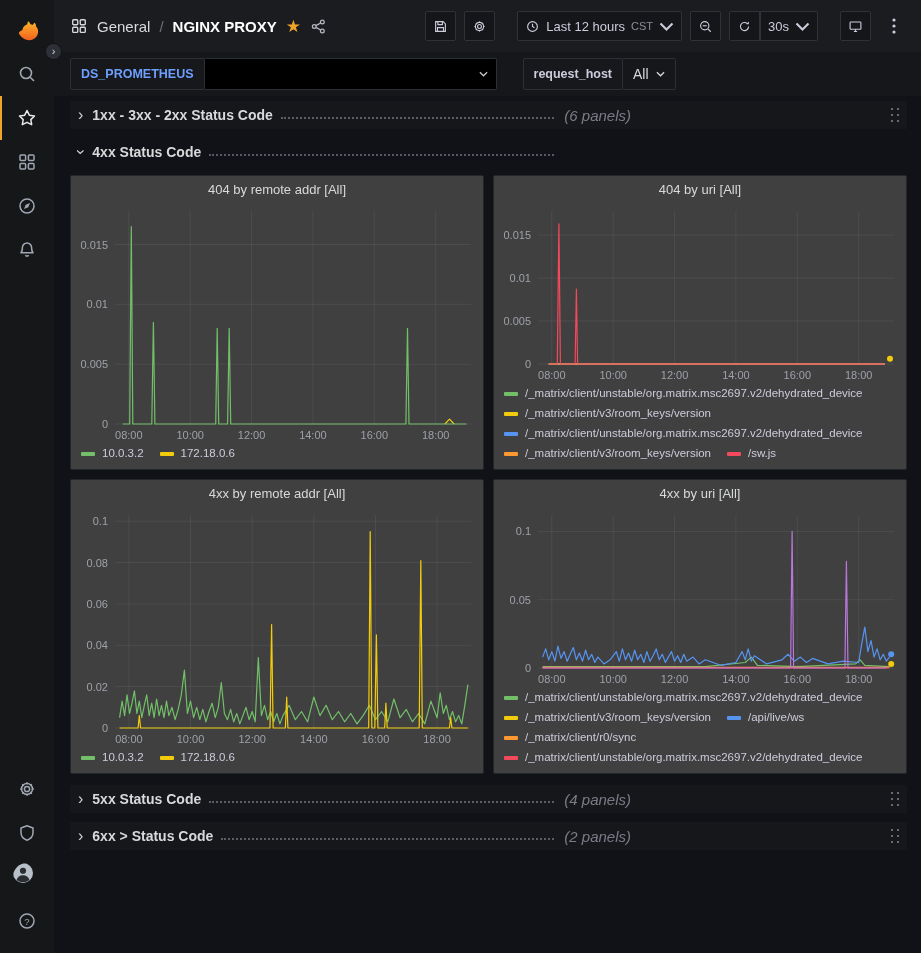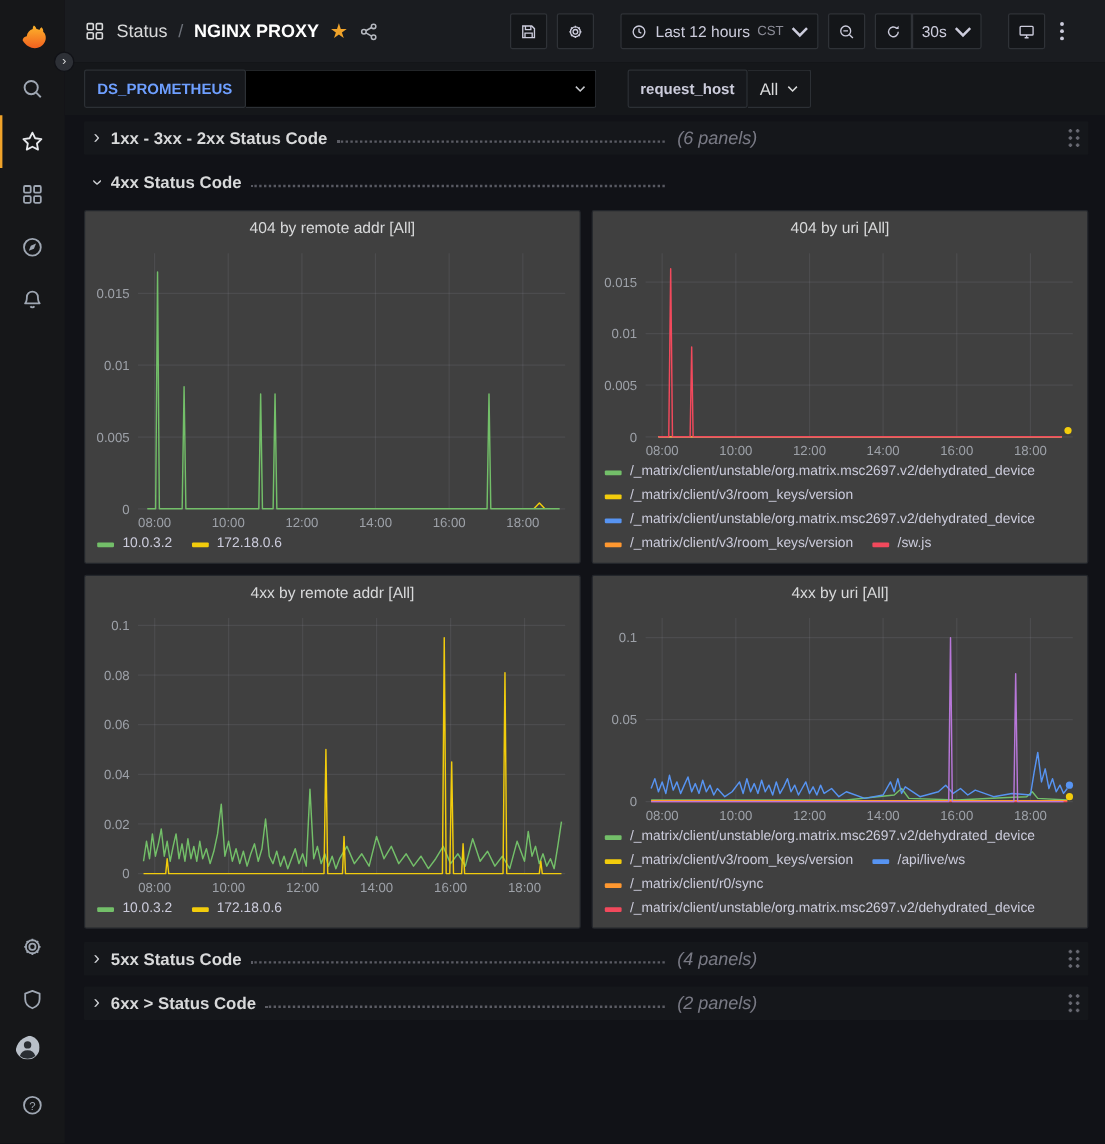--- a/index.html
+++ b/index.html
@@ -43,21 +43,21 @@
   .nav-left svg.apps { width:18px; height:18px; color:#d8d9da; }
   .crumb { font-size:15px; color:#d8d9da; cursor:pointer; white-space:nowrap; }
   .crumb.title { color:#ffffff; font-weight:600; }
   .crumb-sep { color:#6d7179; font-size:15px; }
   .star-fav { font-size:17px; color:#f0a32a; cursor:pointer; line-height:1; }
   .icon-plain { color:#b6b9c0; cursor:pointer; display:flex; }
   .icon-plain svg { width:17px; height:17px; }
 
   .nav-right { margin-left:auto; display:flex; align-items:center; gap:8px; }
   .tbtn {
-    height:30px; min-width:30px; display:inline-flex; align-items:center; justify-content:flex-start;
+    height:30px; min-width:30px; display:inline-flex; align-items:center; justify-content:center;
     gap:6px; padding:0 7px; background:#141619; border:1px solid #2f3237; border-radius:2px;
     color:#ccccdc; font-size:13px; cursor:pointer; white-space:nowrap;
   }
   .tbtn svg { width:15px; height:15px; }
   .tz-badge { font-size:11px; color:rgba(204,204,220,0.65); }
   .btn-join-l { border-top-right-radius:0; border-bottom-right-radius:0; }
   .btn-join-r { border-top-left-radius:0; border-bottom-left-radius:0; margin-left:-8px; }
   .nav-gap { width:6px; }
   .kebab { border:none; background:transparent; padding:0 4px; }
   .kebab svg { width:4px; height:16px; }
@@ -213,21 +213,21 @@
   <div class="main">
 
     <header class="topnav">
       <div class="nav-left">
         <svg class="apps" viewBox="0 0 20 20" fill="none" stroke="currentColor" stroke-width="1.5">
           <rect x="3" y="3" width="5.6" height="5.6" rx="1"></rect>
             <rect x="11.4" y="3" width="5.6" height="5.6" rx="1"></rect>
           <rect x="3" y="11.4" width="5.6" height="5.6" rx="1"></rect>
             <rect x="11.4" y="11.4" width="5.6" height="5.6" rx="1"></rect>
         </svg>
-        <span class="crumb">Status</span>
+        <span class="crumb">General</span>
         <span class="crumb-sep">/</span>
         <span class="crumb title">NGINX PROXY</span>
         <span class="star-fav">★</span>
         <span class="icon-plain">
           <svg viewBox="0 0 20 20" fill="none" stroke="currentColor" stroke-width="1.5">
             <circle cx="5" cy="10" r="2.2"></circle>
               <circle cx="14.5" cy="4.7" r="2.2"></circle>
               <circle cx="14.5" cy="15.3" r="2.2"></circle>
             <path d="M7 9l5.5-3.2M7 11l5.5 3.2"></path>
           </svg>

